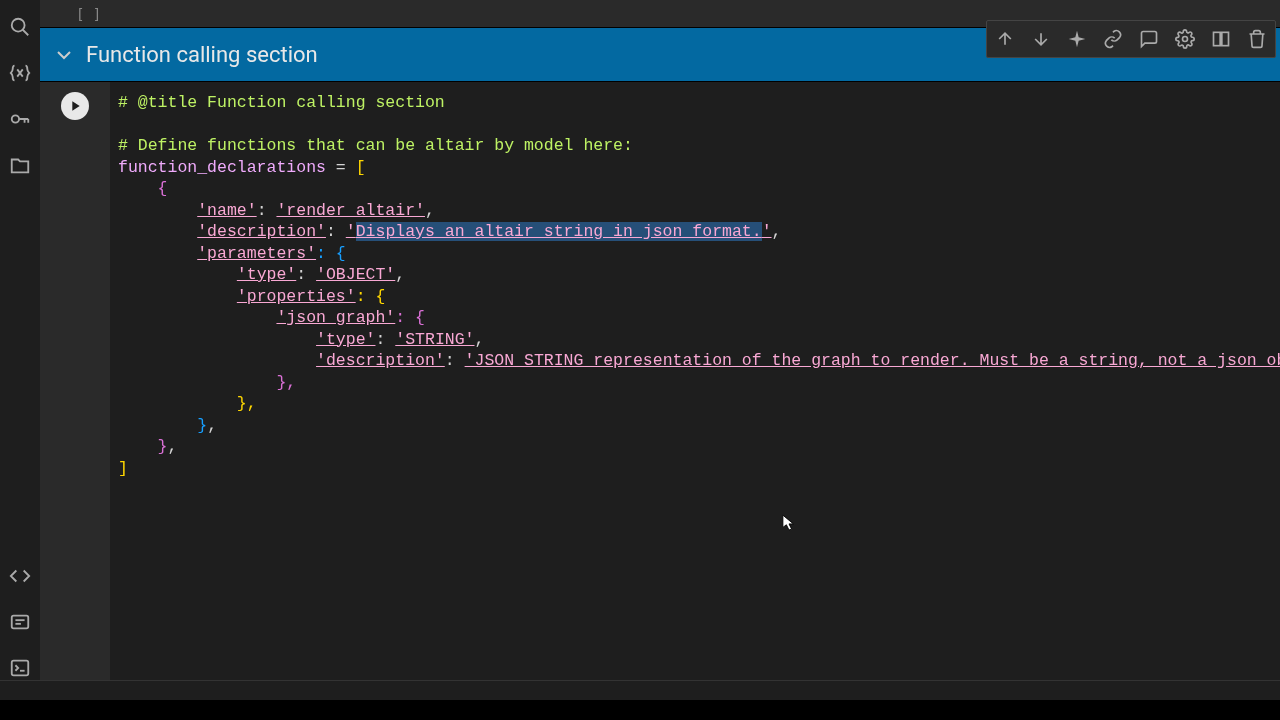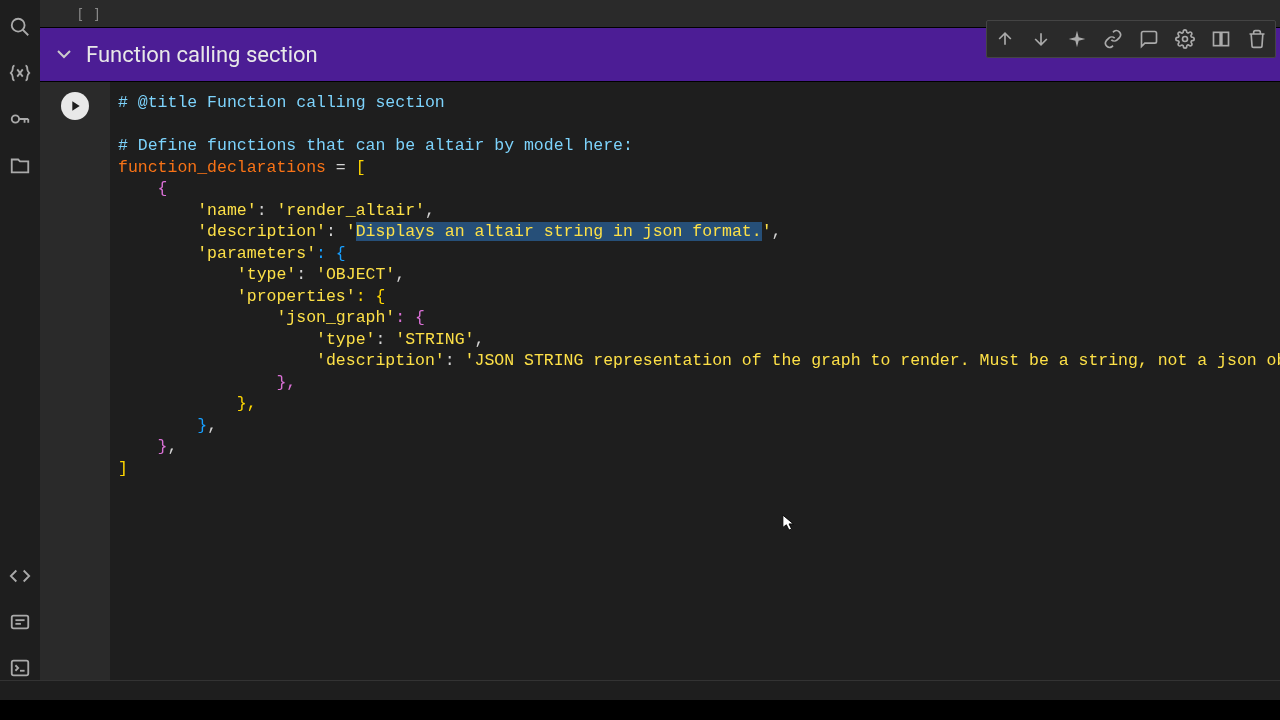--- a/index.html
+++ b/index.html
@@ -58,22 +58,23 @@
     border-bottom: 1px solid #000;
     padding-left: 36px;
     display: flex;
     align-items: center;
     color: #888;
     font-family: monospace;
     font-size: 14px;
   }
   .section-header {
     display: flex;
+    align-items: center;
     padding: 14px 12px;
-    background: #4c1d95;
+    background: #0369a1;
     border-bottom: 1px solid #000;
     position: relative;
   }
   .chevron {
     width: 24px;
     height: 24px;
     color: #ccc;
     margin-right: 10px;
     cursor: pointer;
   }
@@ -126,27 +127,27 @@
   .code {
     flex: 1;
     padding: 10px 8px;
     font-family: "Courier New", Consolas, monospace;
     font-size: 16.5px;
     line-height: 21.5px;
     white-space: pre;
     overflow: hidden;
     color: #d4d4d4;
   }
-  .c-comment { color: #7dd3fc; margin-top: 12px; }
-  .c-ident { color: #f97316; }
+  .c-comment { color: #bef264; margin-top: 12px; }
+  .c-ident { color: #f0abfc; }
   .c-op { color: #d4d4d4; }
   .c-brace { color: #ffd700; }
   .c-brace2 { color: #da70d6; }
   .c-brace3 { color: #179fff; }
-  .c-string { color: #fde047; }
+  .c-string { color: #f9a8d4; text-decoration: underline; }
   .c-sel { background: #264f78; }
   .footer {
     position: absolute;
     left: 0;
     right: 0;
     top: 680px;
     height: 20px;
     background: #1e1e1e;
     border-top: 1px solid #333;
   }

